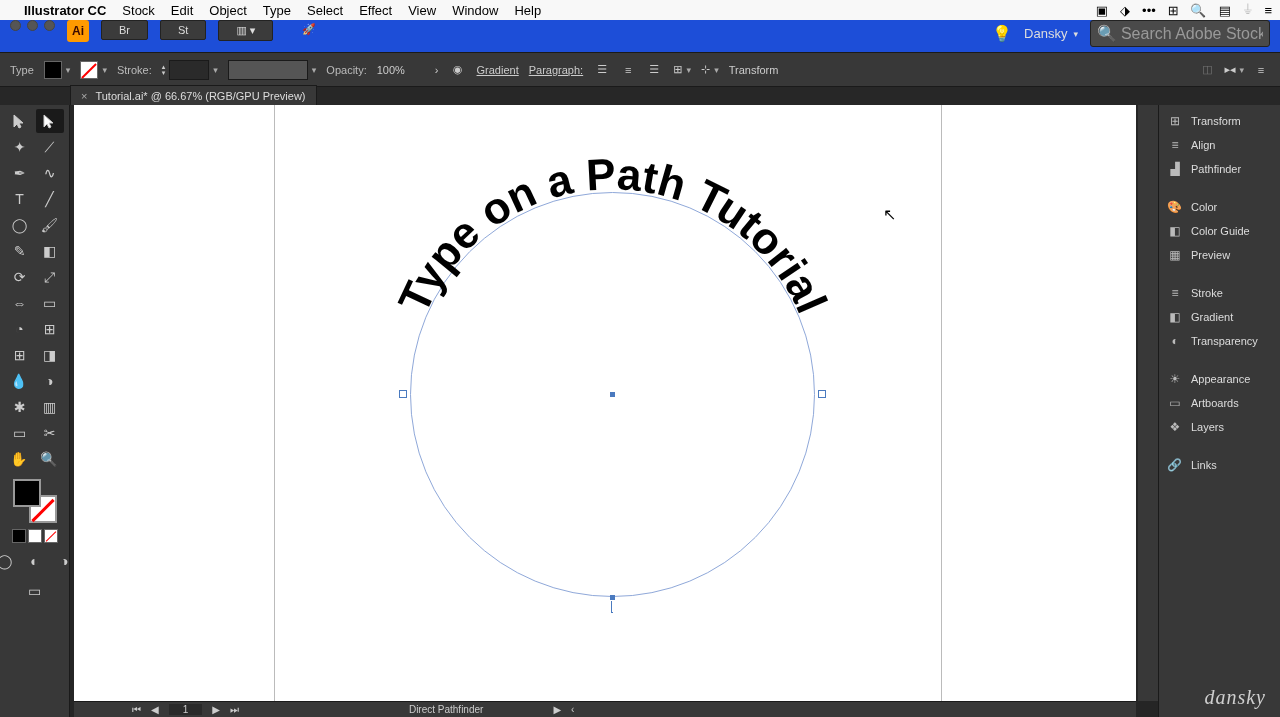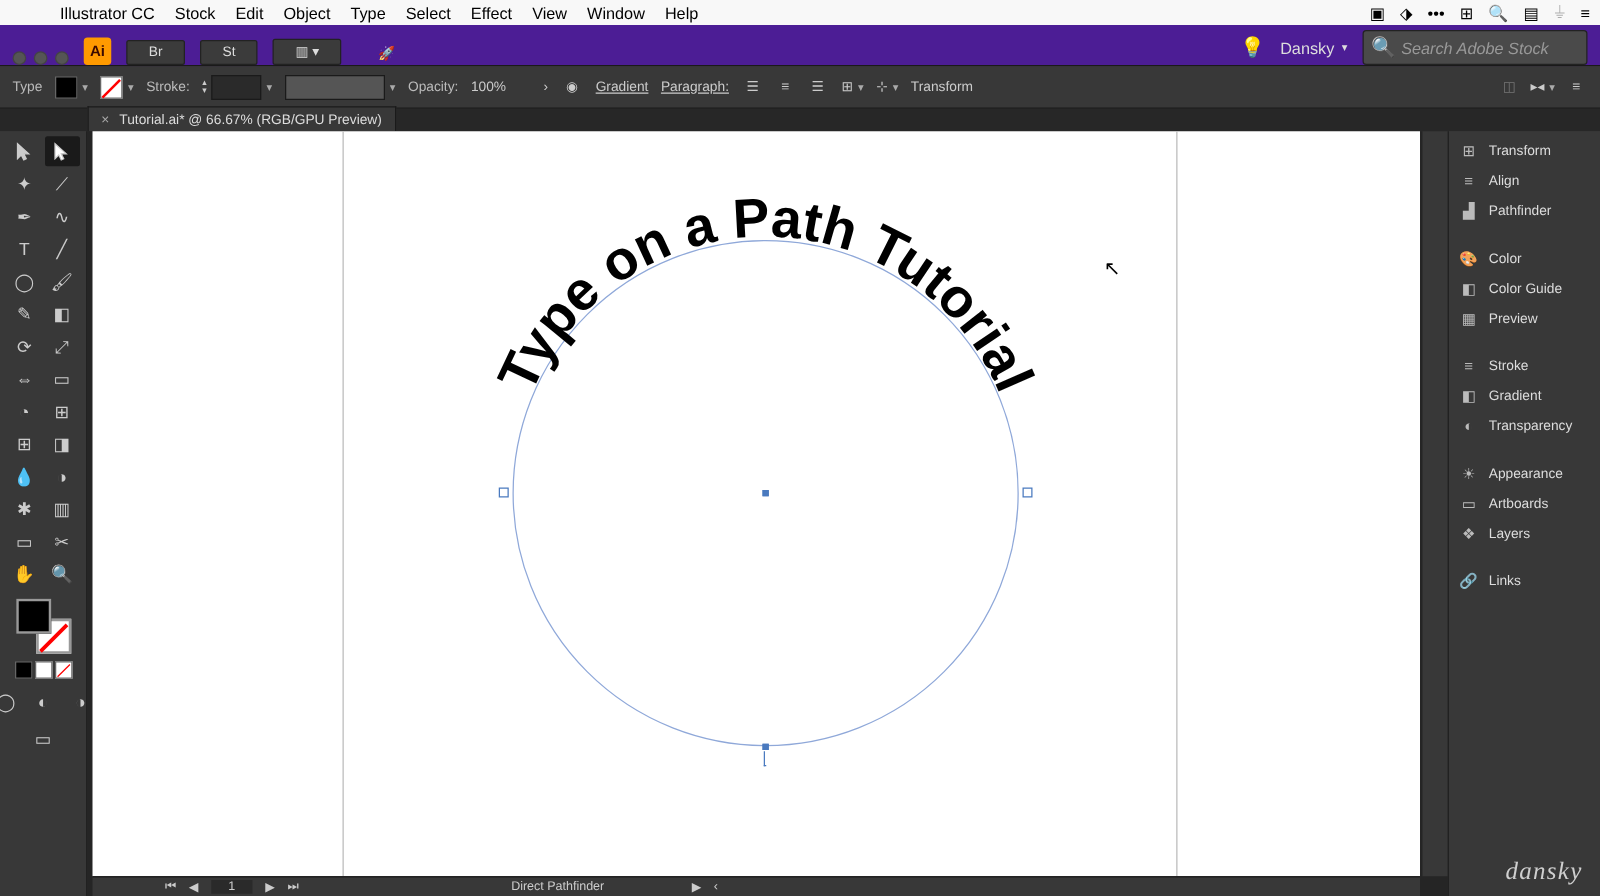--- a/index.html
+++ b/index.html
@@ -2,34 +2,34 @@
 <html><head>
 <meta charset="utf-8">
 <style>
 * { margin: 0; padding: 0; box-sizing: border-box; font-family: -apple-system, "Helvetica Neue", Arial, sans-serif; }
 body { width: 1280px; height: 717px; background: #323232; overflow: hidden; position: relative; }
 
 
 .mac-menubar { height: 20px; background: #f8f8f8; display: flex; align-items: center; padding: 0 8px; font-size: 13px; color: #000; gap: 16px; }
 .mac-menubar .right { margin-left: auto; display: flex; gap: 12px; align-items: center; }
 .mac-menubar .apple { font-size: 14px; }
-.mac-menubar .app-name { font-weight: 400; margin-left: 24px; }
+.mac-menubar .app-name { font-weight: 700; }
 .mac-menubar .menu-item { cursor: default; }
 .mac-icon { font-size: 13px; }
 
 
-.app-header { height: 33px; background: #4c1d95; display: flex; align-items: flex-end; padding: 0 10px; gap: 12px; border-bottom: 1px solid #1a1a1a; }
+.app-header { height: 33px; background: #1d4ed8; display: flex; align-items: flex-start; padding: 0 10px; gap: 12px; border-bottom: 1px solid #1a1a1a; }
 .win-lights { display: flex; gap: 6px; }
 .win-light { width: 11px; height: 11px; border-radius: 50%; background: #555; border: 1px solid #444; }
 .ai-logo { width: 22px; height: 22px; background: #ff9a00; color: #3a0a00; font-weight: 700; font-size: 12px; display: flex; align-items: center; justify-content: center; border-radius: 3px; }
 .hdr-btn { background: #3b3b3b; color: #ddd; font-size: 11px; padding: 3px 17px; border: 1px solid #222; border-radius: 2px; }
 .hdr-right { margin-left: auto; display: flex; align-items: center; gap: 12px; }
 .user-name { color: #ddd; font-size: 13px; display: flex; align-items: center; gap: 6px; }
 .search-stock { background: #4a4a4a; border: 1px solid #222; border-radius: 3px; display: flex; align-items: center; padding: 3px 6px; width: 180px; }
-.search-stock input { background: transparent; border: none; color: #ccc; font-size: 13px; width: 100%; outline: none; font-style: italic; }
+.search-stock input { background: transparent; border: none; color: #ccc; font-size: 16px; width: 100%; outline: none; }
 .search-stock input::placeholder { color: #999; }
 
 
 .control-bar { height: 34px; background: #383838; border-bottom: 1px solid #1a1a1a; display: flex; align-items: center; padding: 0 10px; gap: 10px; color: #ccc; font-size: 11px; }
 .cb-label { color: #bbb; }
 .swatch { width: 18px; height: 18px; border: 1px solid #666; }
 .swatch.black { background: #000; }
 .swatch.nostroke { background: #fff; position: relative; }
 .swatch.nostroke::after { content: ""; position: absolute; left: -2px; right: -2px; top: 50%; border-top: 2px solid red; transform: rotate(-45deg); }
 .cb-drop { display: flex; align-items: center; gap: 4px; }

